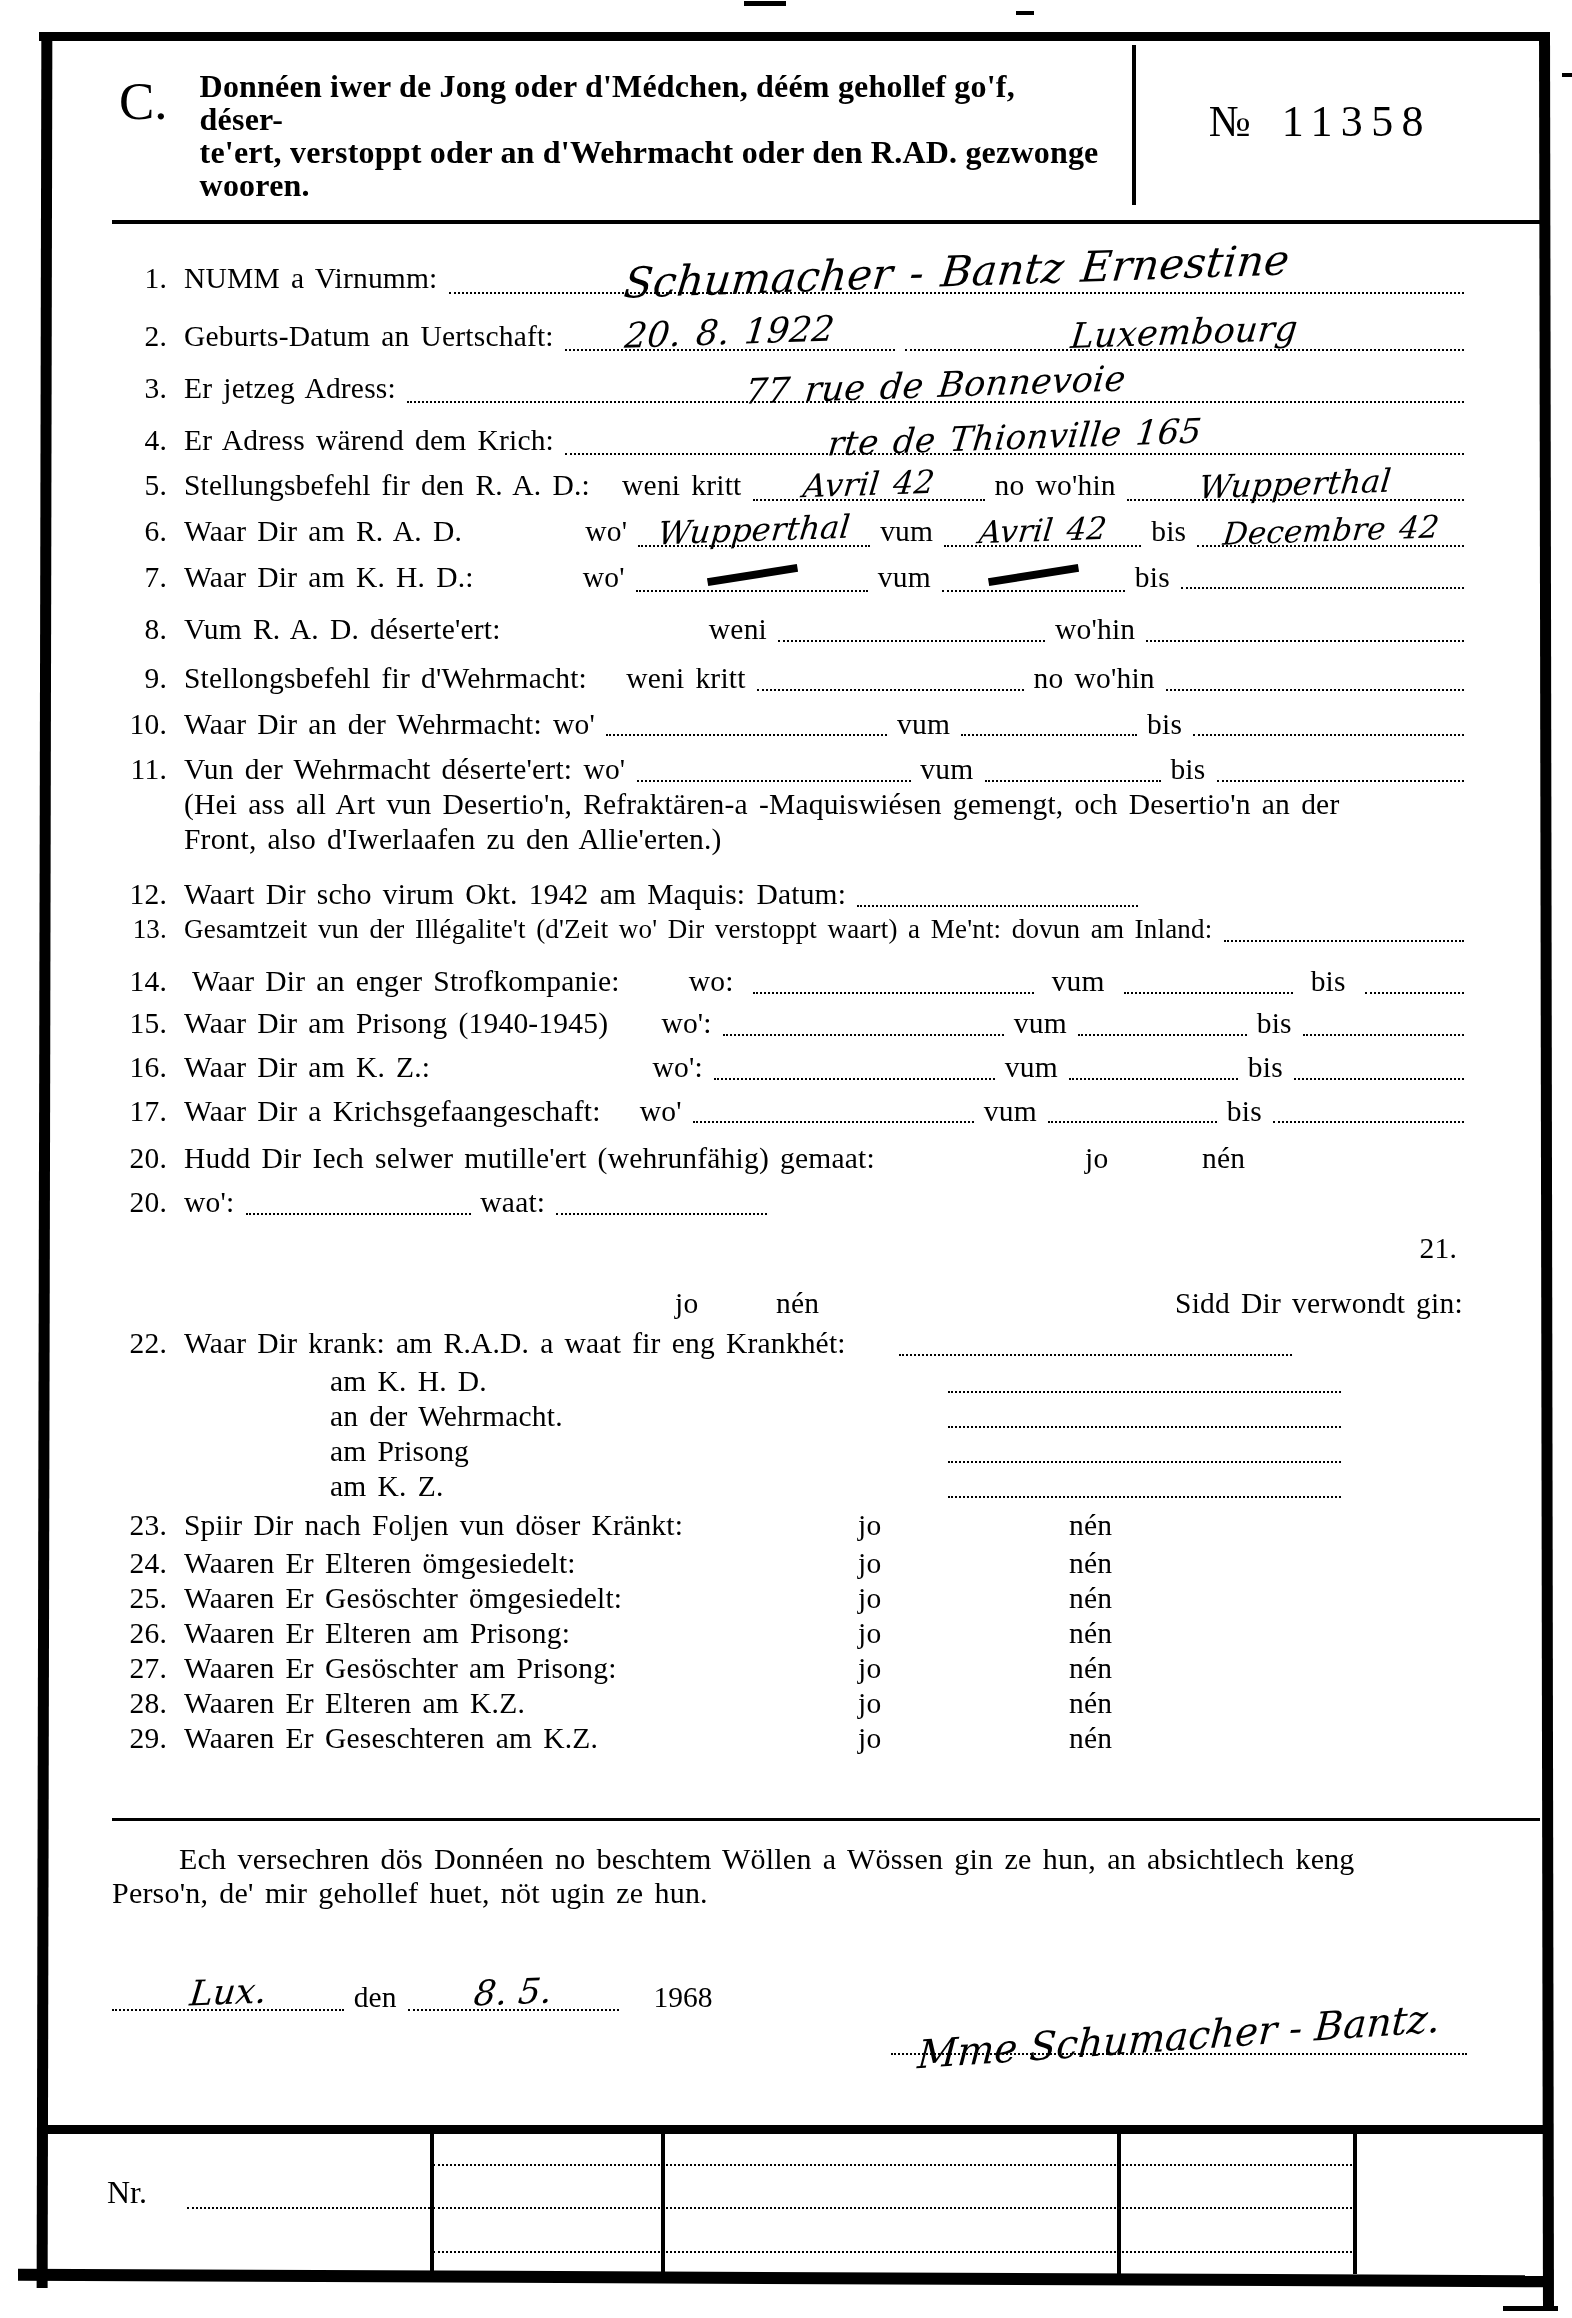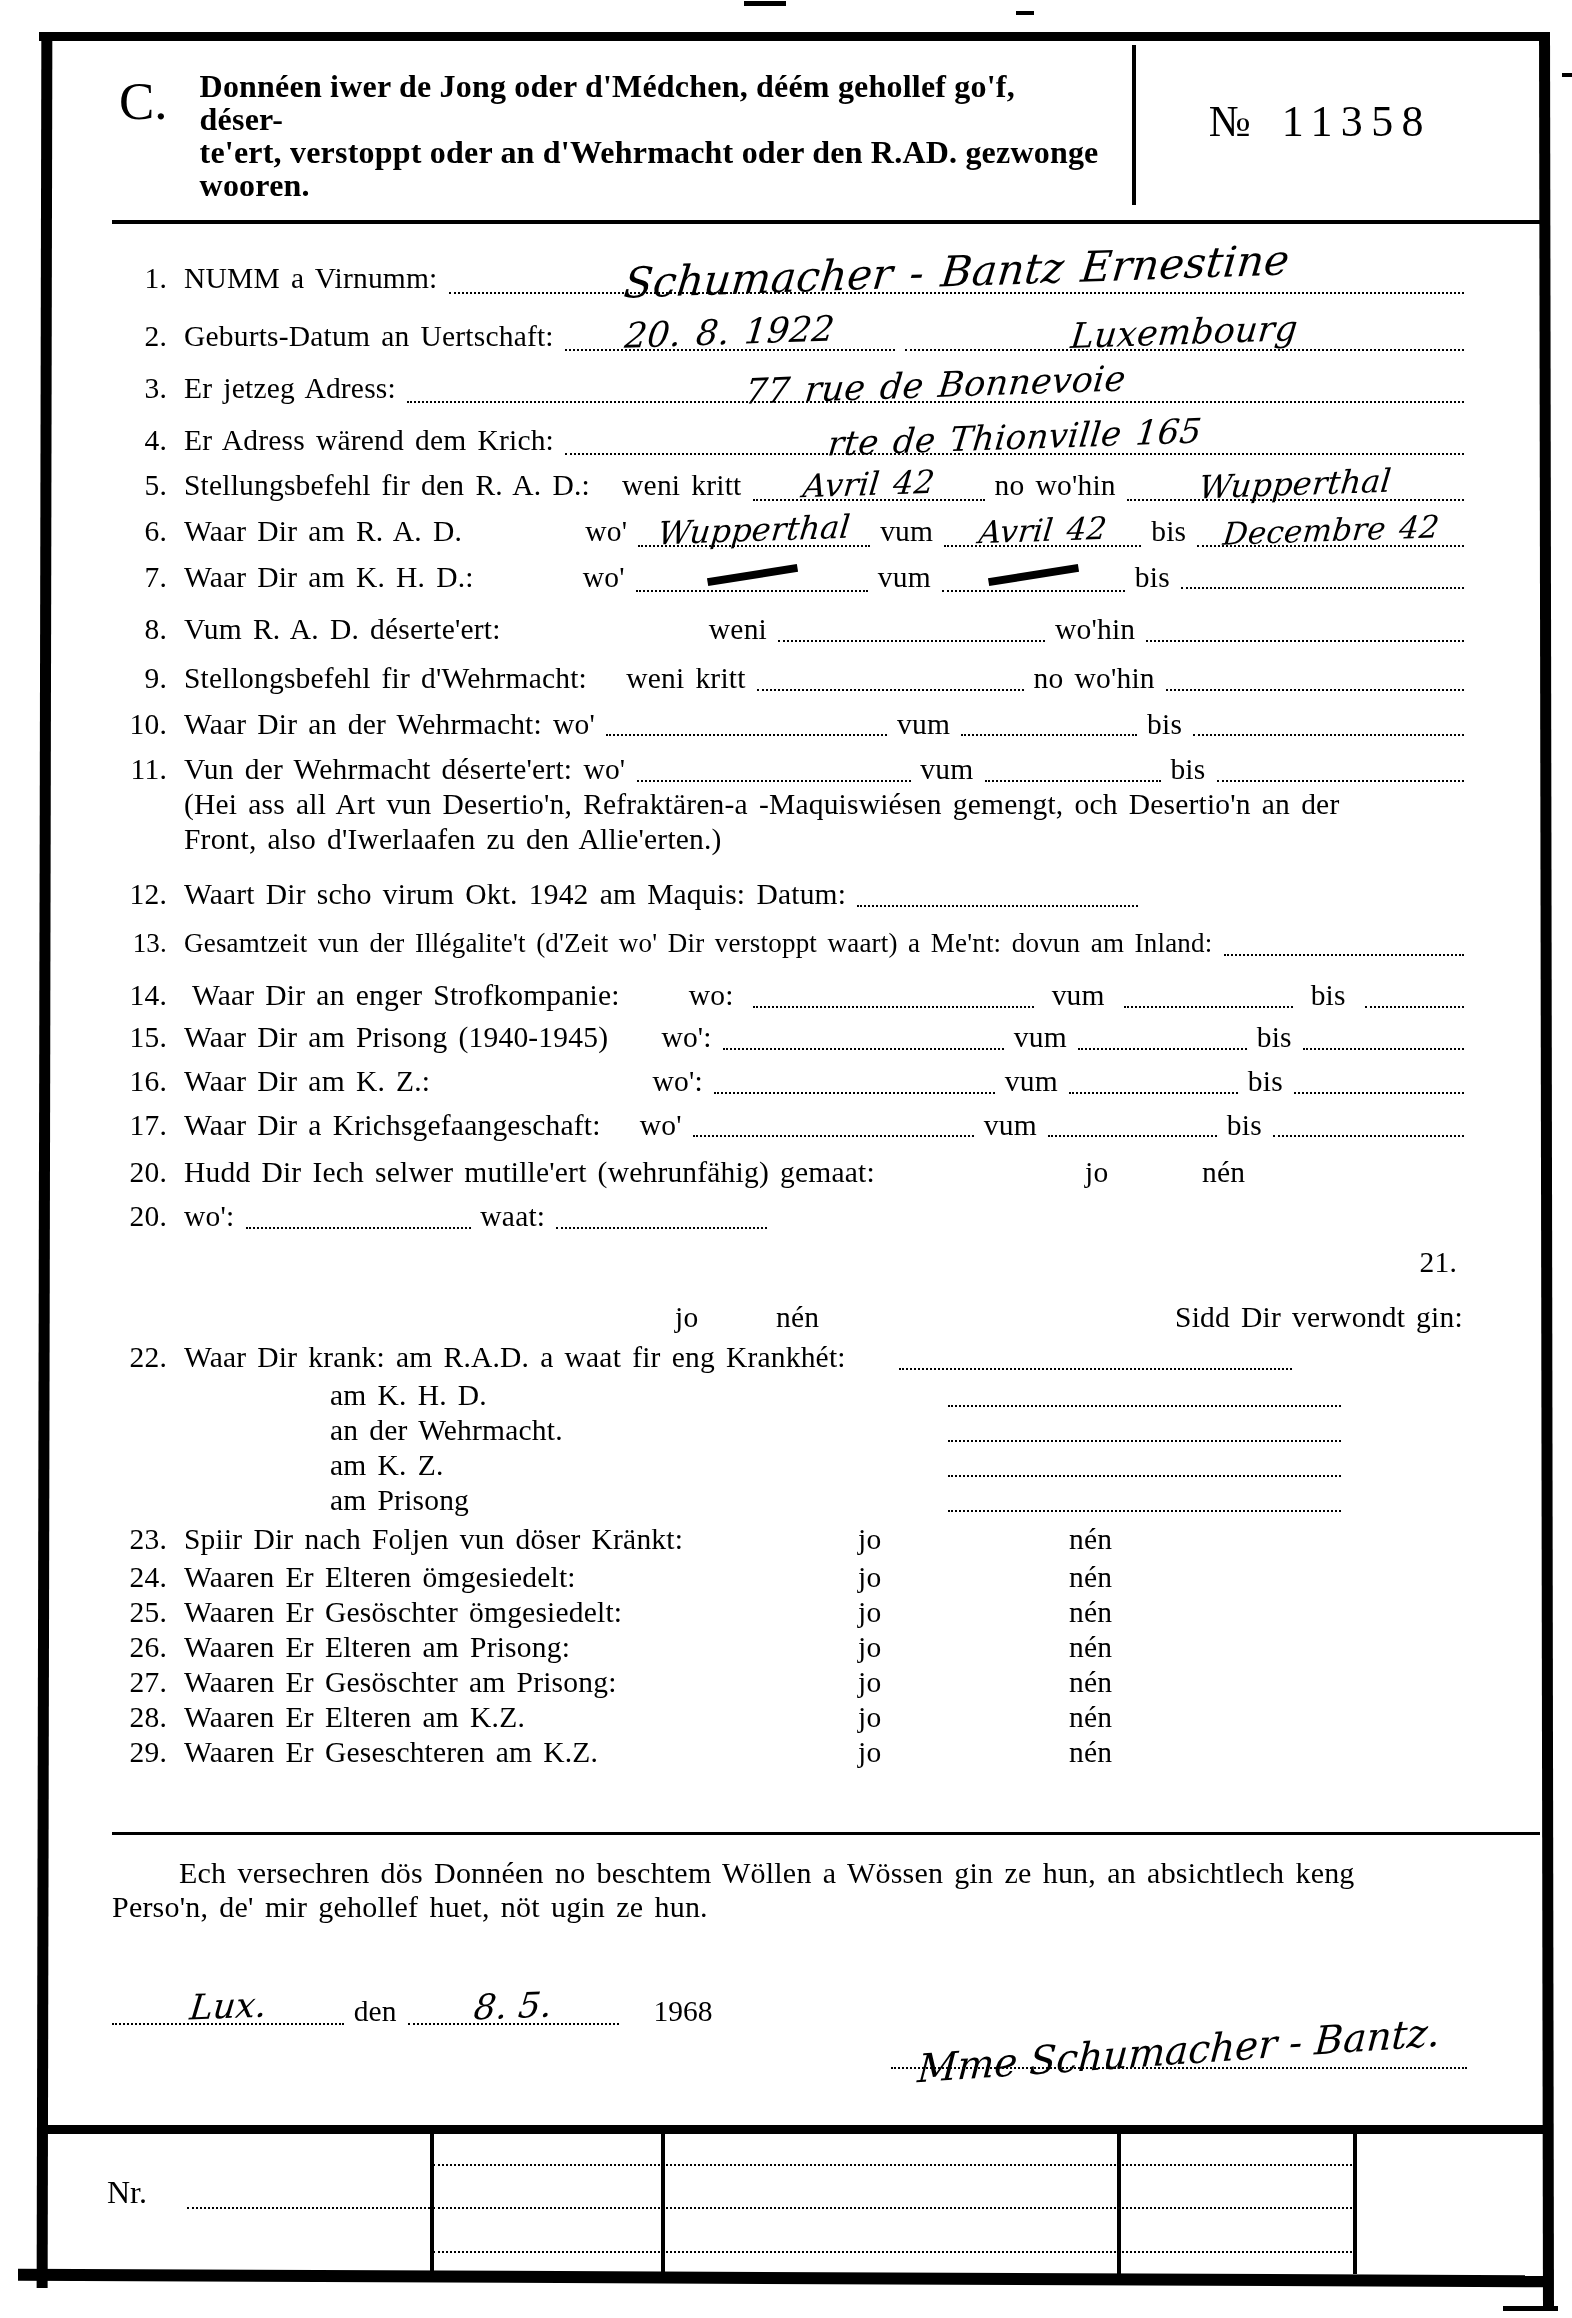--- a/index.html
+++ b/index.html
@@ -213,21 +213,21 @@
         <div class="row" style="margin-top: 0px;">
           <span class="num"></span>
           <span class="lbl">Front, also d'Iwerlaafen zu den Allie'erten.)</span>
         </div>
         <div class="row" style="margin-top: 19.7px;">
           <span class="num">12.</span>
           <span class="lbl">Waart Dir scho virum Okt. 1942 am Maquis:</span>
           <span class="lbl">Datum:</span>
           <span class="dots" style="width: 281px;"></span>
         </div>
-        <div class="row small" style="margin-top: 14px;">
+        <div class="row small" style="margin-top: 0;">
           <span class="num">13.</span>
           <span class="lbl">Gesamtzeit vun der Illégalite't (d'Zeit wo' Dir verstoppt waart) a Me'nt: dovun am Inland:</span>
           <span class="dots fl"></span>
         </div>
         <div class="row" style="margin-top: 17px; gap: 8px;">
           <span class="num">14.</span>
           <span class="lbl">Waar Dir an enger Strofkompanie:</span>
           <span class="gap" style="width: 42px;"></span>
           <span class="lbl">wo:</span>
           <span class="dots" style="width: 281px;"></span>
@@ -302,27 +302,27 @@
         </div>
         <div class="row" style="margin-top: 0px;">
           <span class="num"></span>
           <span class="gap" style="width: 146px;"></span>
           <span class="lbl" style="width: 607px; flex: 0 0 607px;">an der Wehrmacht.</span>
           <span class="dots" style="width: 393px;"></span>
         </div>
         <div class="row" style="margin-top: 0px;">
           <span class="num"></span>
           <span class="gap" style="width: 146px;"></span>
+          <span class="lbl" style="width: 607px; flex: 0 0 607px;">am Prisong</span>
+          <span class="dots" style="width: 393px;"></span>
+        </div>
+        <div class="row" style="margin-top: 0px;">
+          <span class="num"></span>
+          <span class="gap" style="width: 146px;"></span>
           <span class="lbl" style="width: 607px; flex: 0 0 607px;">am K. Z.</span>
-          <span class="dots" style="width: 393px;"></span>
-        </div>
-        <div class="row" style="margin-top: 0px;">
-          <span class="num"></span>
-          <span class="gap" style="width: 146px;"></span>
-          <span class="lbl" style="width: 607px; flex: 0 0 607px;">am Prisong</span>
           <span class="dots" style="width: 393px;"></span>
         </div>
         <div class="row jn jn-a" style="margin-top: 4.2px;">
           <span class="num">23.</span>
           <span class="lbl">Spiir Dir nach Foljen vun döser Kränkt:</span>
           <span class="jo">jo</span>
           <span class="nen">nén</span>
         </div>
         <div class="row jn jn-a" style="margin-top: 2.8px;">
           <span class="num">24.</span>

